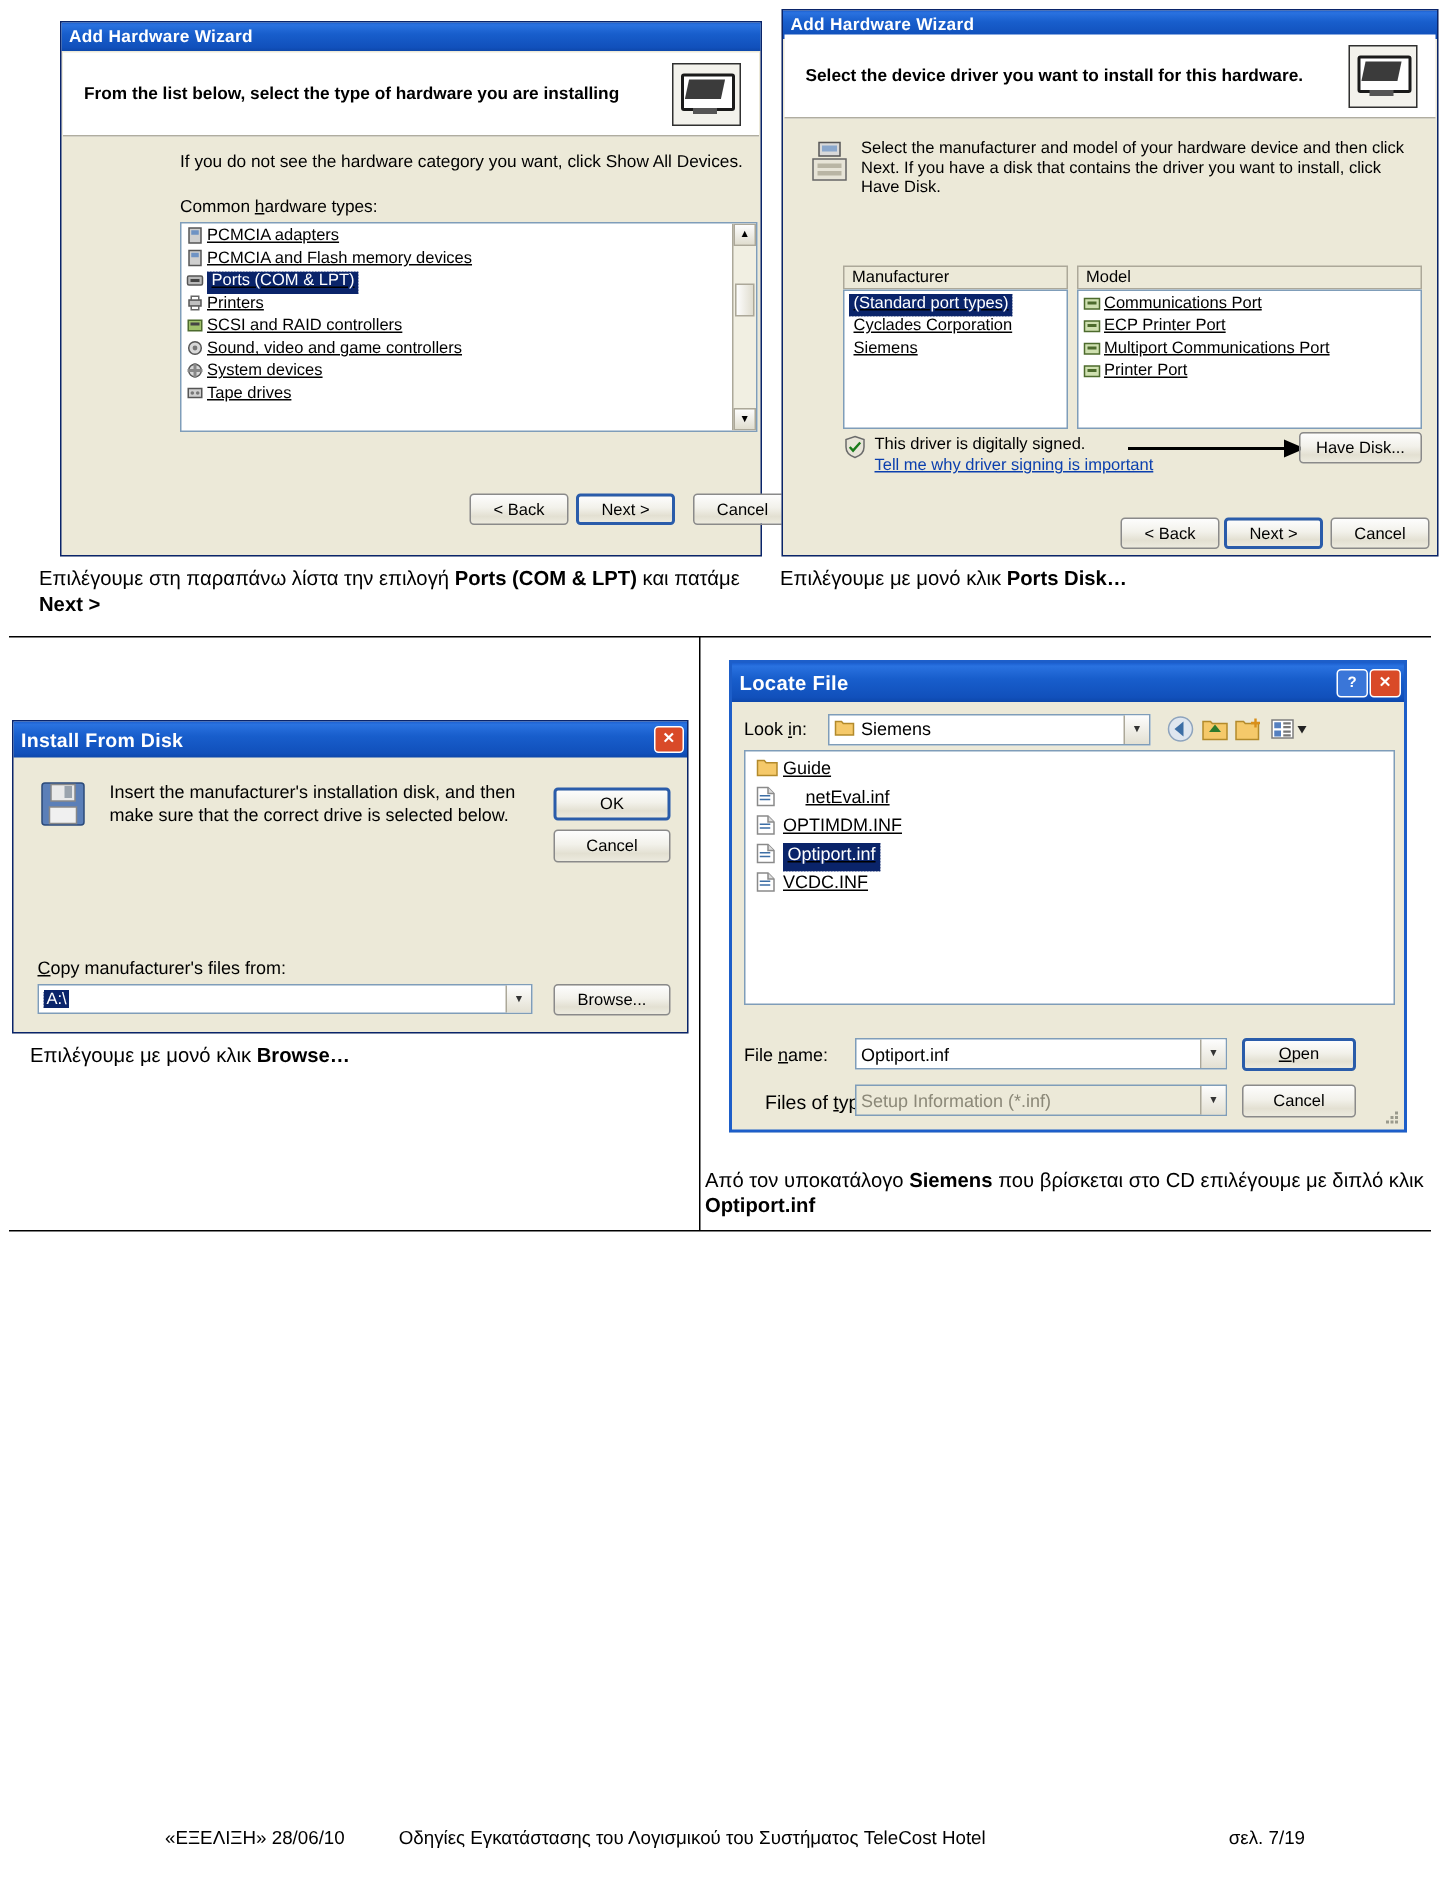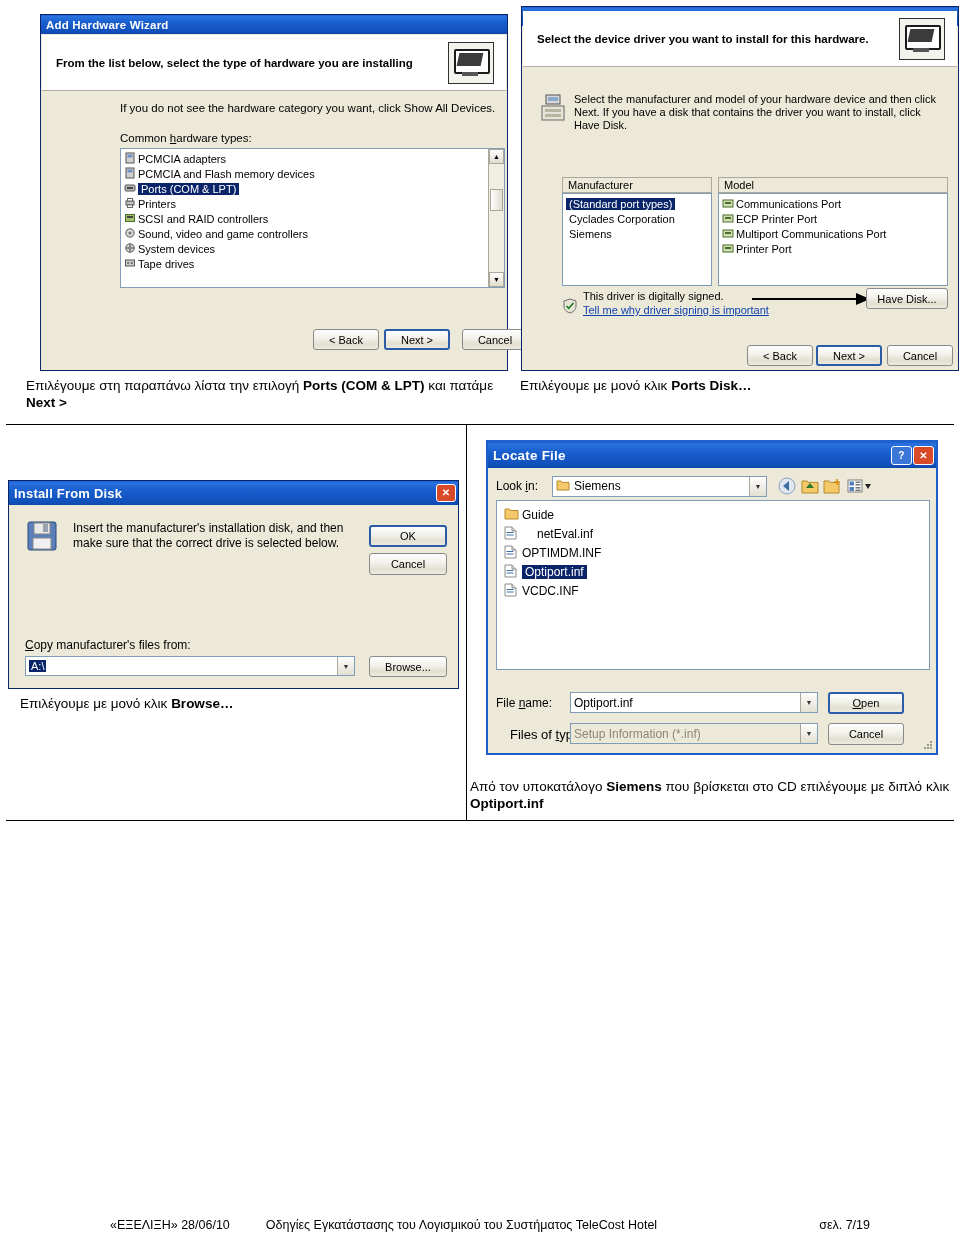--- a/index.html
+++ b/index.html
@@ -71,25 +71,25 @@
   .u { text-decoration: underline; }
 
   .listbox {
     background: #fff;
     border: 1px solid #7f9db9;
     box-sizing: border-box;
     overflow: hidden;
   }
   .li {
     display: flex;
-    align-items: center;
     height: 15px;
     padding-left: 3px;
     font-size: 11px;
     white-space: nowrap;
+    text-decoration: underline;
   }
   .li .ic { width: 14px; flex: 0 0 14px; }
   .selbox {
     background: #0a246a;
     color: #fff;
     outline: 1px dotted #fff;
   }
 
   .combo {
     background: #fff;
@@ -277,21 +277,21 @@
     <div class="btn" style="position:absolute; left:421px; top:314px; width:66px; height:21px;">
       <span>Cancel</span>
     </div>
   </div>
 
   <div class="win" style="left:521px; top:6px; width:438px; height:365px;">
     <div class="titlebar" style="height:19px;">
       <span class="ttl">Add Hardware Wizard</span>
     </div>
 
-    <div class="hdrbox" style="position:absolute; left:1px; top:4px; width:434px; height:55px; display:flex; align-items:center;">
+    <div class="hdrbox" style="position:absolute; left:1px; top:16px; width:434px; height:55px; display:flex; align-items:center;">
       <div style="flex:1; padding-left:14px; font-size:11.5px; font-weight:bold;">Select the device driver you want to install for this hardware.</div>
       <div style="margin-right:12px; width:44px; height:40px; border:1px solid #303030; background:#f3f2ec; position:relative;">
         <div style="position:absolute; left:5px; top:6px; width:32px; height:21px; border:2px solid #1a1a1a; border-radius:2px; background:#ffffff;"></div>
         <div style="position:absolute; left:9px; top:10px; width:24px; height:13px; background:#3b3b3b; transform:skewX(-12deg);"></div>
         <div style="position:absolute; left:13px; top:29px; width:16px; height:4px; background:#555;"></div>
       </div>
     </div>
 
     <div style="position:absolute; left:18px; top:86px; width:404px; display:flex; gap:8px;">
       <div style="flex:0 0 26px;">
@@ -356,21 +356,21 @@
         <span class="ic">
           <svg width="12" height="12" viewBox="0 0 12 12">
               <rect x="1" y="3" width="10" height="7" fill="#cfe0b0" stroke="#4d6b2d"></rect>
               <rect x="3" y="5" width="6" height="2" fill="#4d6b2d"></rect>
             </svg>
         </span>
         <span>Printer Port</span>
       </div>
     </div>
 
-    <div style="position:absolute; left:40px; top:283px; display:flex; align-items:flex-end; gap:5px;">
+    <div style="position:absolute; left:40px; top:283px; display:flex; align-items:flex-start; gap:5px;">
       <span>
         <svg width="16" height="16" viewBox="0 0 16 16">
             <path d="M8 1 L14 3 v5 c0 4 -3 6 -6 7 c-3 -1 -6 -3 -6 -7 V3 z" fill="#e8e5d8" stroke="#6b6b6b"></path>
             <path d="M4.5 8 l2.2 2.4 L11.5 5" stroke="#1a7a1a" stroke-width="1.6" fill="none"></path>
           </svg>
       </span>
       <div>
         <div style="font-size:11px;">This driver is digitally signed.</div>
         <div style="font-size:11px; color:#0b3fae; text-decoration:underline; margin-top:2px;">Tell me why driver signing is important</div>
       </div>

